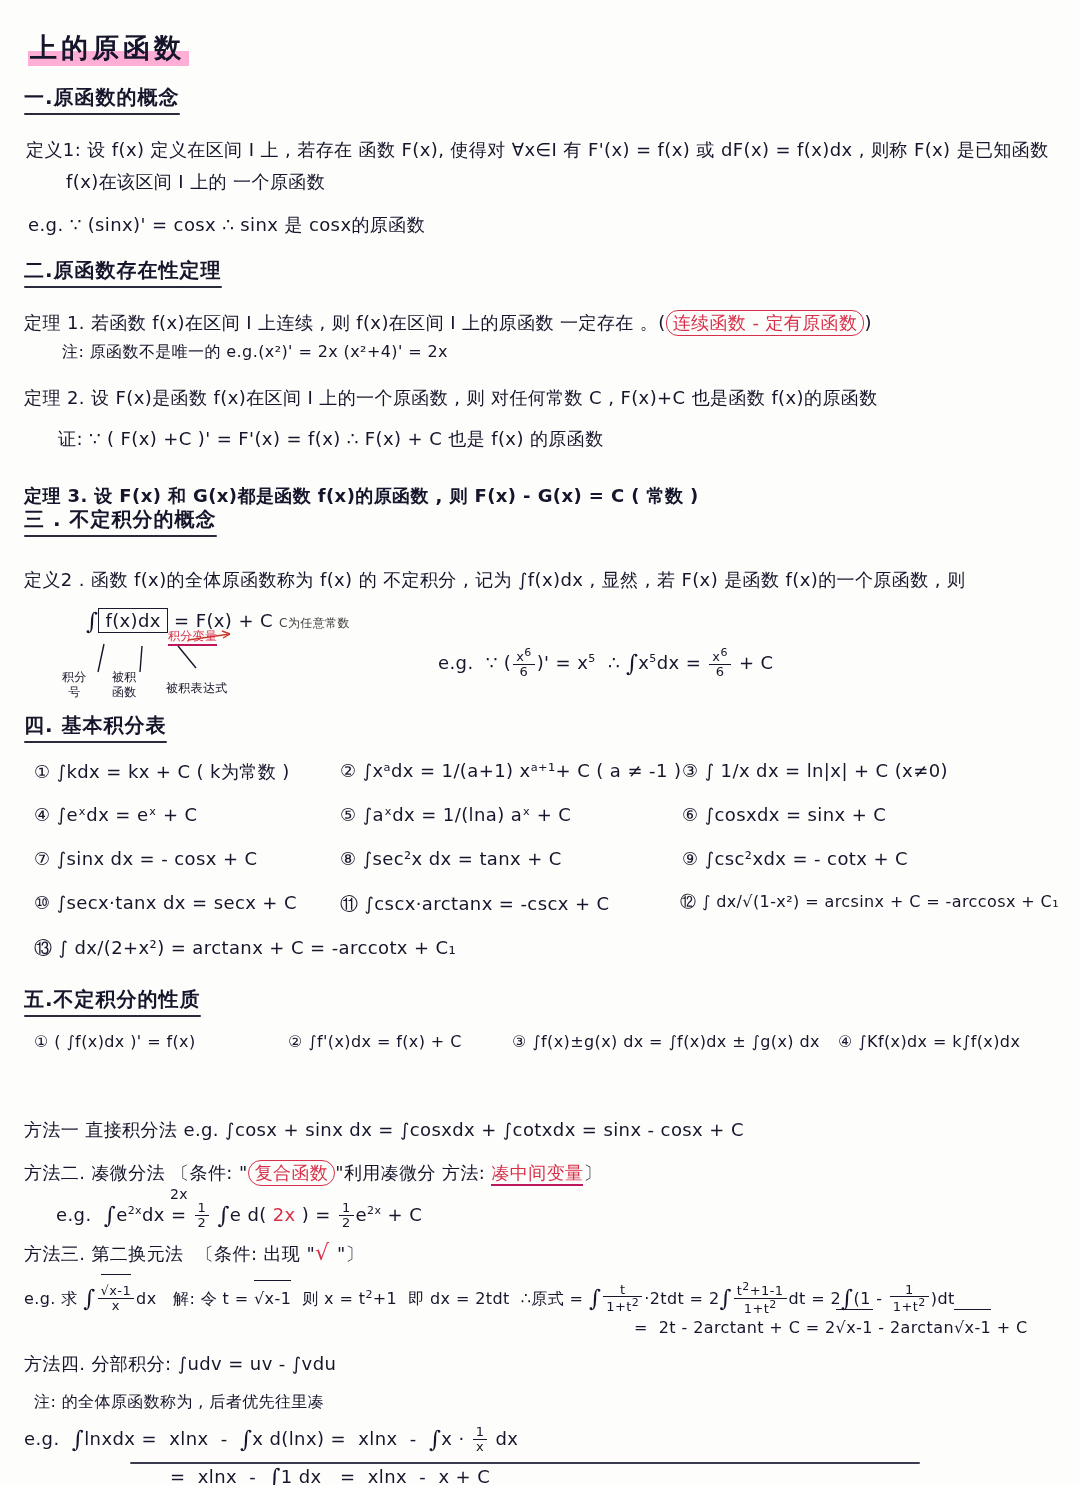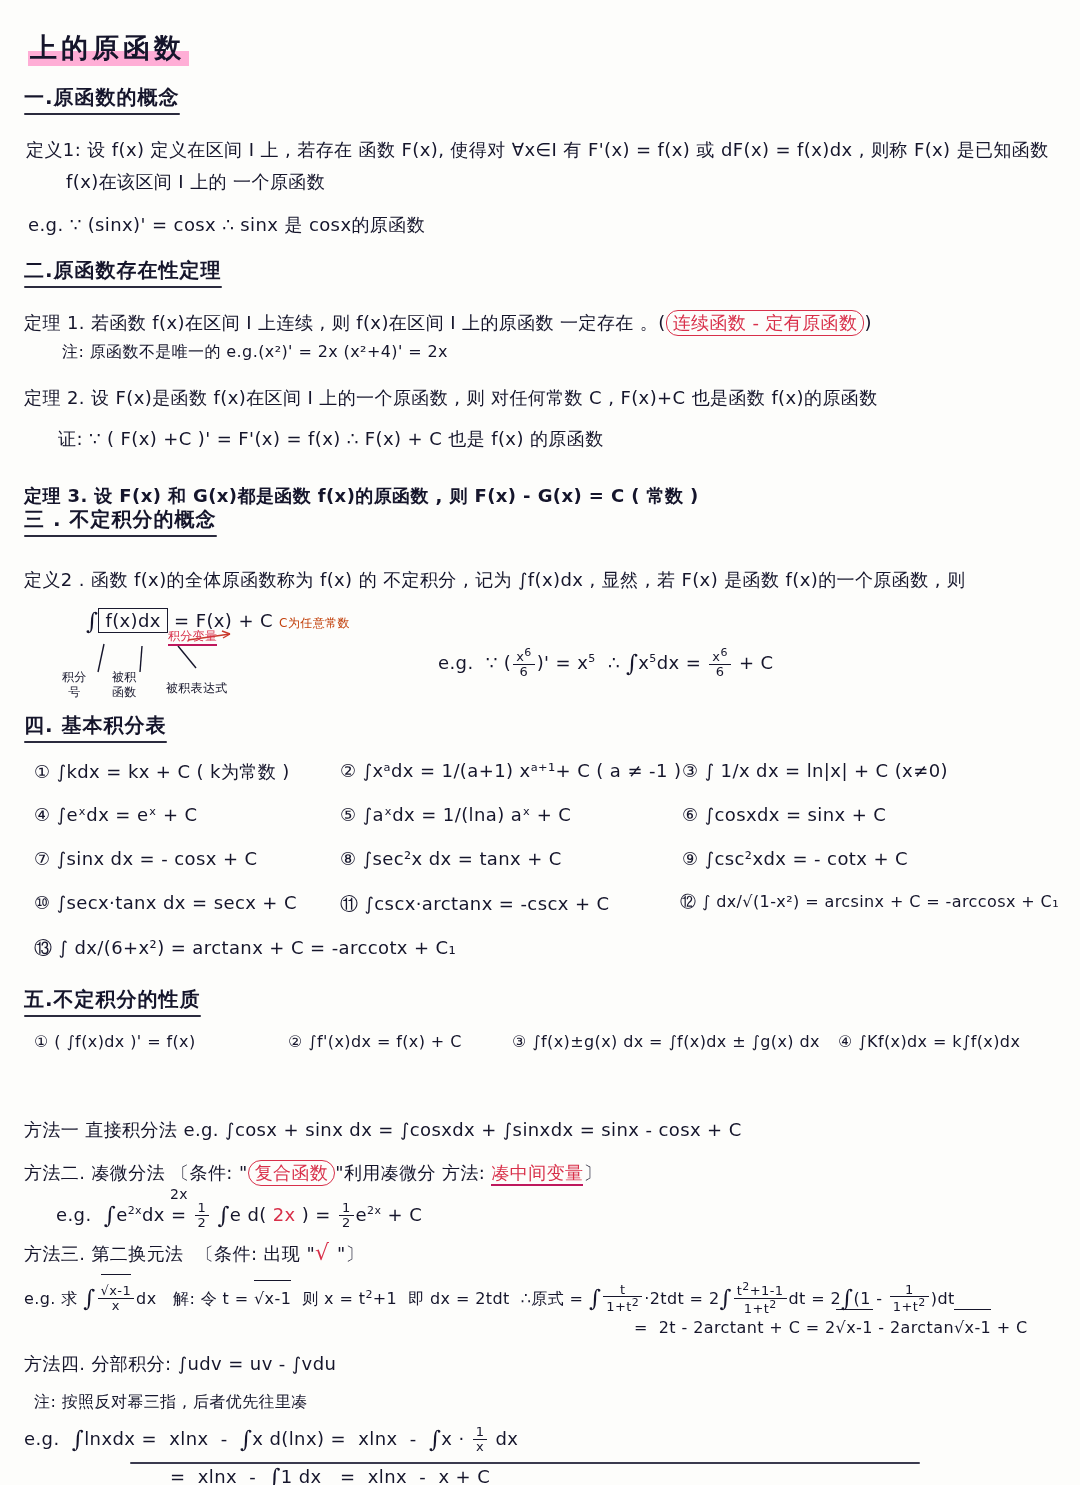--- a/index.html
+++ b/index.html
@@ -78,21 +78,21 @@
   .box {
     border: 1.6px solid #1b1b2f;
     padding: 1px 6px;
     display: inline-block;
   }
   .redunder {
     border-bottom: 2px solid #be185d;
     padding-bottom: 1px;
     color: #d8304a;
   }
-  .pale { color: #c2410c; font-size: 12px; }
+  .pale { color: #404040; font-size: 12px; }
   .frac {
     display: inline-block;
     vertical-align: middle;
     text-align: center;
     font-size: 13px;
     line-height: 1.05;
     margin: 0 2px;
     position: relative;
     top: -1px;
   }
@@ -165,62 +165,62 @@
   <div class="line" style="left:438px; top:648px;">
     e.g. &nbsp;∵ (<span class="frac"><span class="num">x<span class="sup">6</span></span><span class="den">6</span></span>)' = x<span class="sup">5</span>&nbsp; ∴ <span class="intg">∫</span>x<span class="sup">5</span>dx = <span class="frac"><span class="num">x<span class="sup">6</span></span><span class="den">6</span></span> + C
   </div>
 
   <div class="sec" style="top:712px;">四. 基本积分表</div>
 
   <div class="line" style="left:34px; top:760px;"><span>①</span>&nbsp;<span>∫kdx = kx + C ( k为常数 )</span></div>
   <div class="line" style="left:34px; top:804px;"><span>④</span>&nbsp;<span>∫eˣdx = eˣ + C</span></div>
   <div class="line" style="left:34px; top:848px;"><span>⑦</span>&nbsp;<span>∫sinx dx =  - cosx + C</span></div>
   <div class="line" style="left:34px; top:892px;"><span>⑩</span>&nbsp;<span>∫secx·tanx dx = secx + C</span></div>
-  <div class="line" style="left:34px; top:936px;"><span>⑬</span>&nbsp;<span>∫ dx/(6+x²) = arctanx + C = -arccotx + C₁</span></div>
+  <div class="line" style="left:34px; top:936px;"><span>⑬</span>&nbsp;<span>∫ dx/(2+x²) = arctanx + C = -arccotx + C₁</span></div>
 
   <div class="line" style="left:340px; top:760px;"><span>②</span>&nbsp;<span>∫xᵃdx =  1/(a+1) xᵃ⁺¹+ C  ( a ≠ -1 )</span></div>
   <div class="line" style="left:340px; top:804px;"><span>⑤</span>&nbsp;<span>∫aˣdx = 1/(lna) aˣ + C</span></div>
   <div class="line" style="left:340px; top:848px;"><span>⑧</span>&nbsp;<span>∫sec²x dx =  tanx + C</span></div>
   <div class="line" style="left:340px; top:892px;"><span>⑪</span>&nbsp;<span>∫cscx·arctanx = -cscx + C</span></div>
 
   <div class="line" style="left:682px; top:760px;"><span>③</span>&nbsp;<span>∫ 1/x dx = ln|x| + C  (x≠0)</span></div>
   <div class="line" style="left:682px; top:804px;"><span>⑥</span>&nbsp;<span>∫cosxdx =  sinx + C</span></div>
   <div class="line" style="left:682px; top:848px;"><span>⑨</span>&nbsp;<span>∫csc²xdx =  - cotx + C</span></div>
   <div class="line sm" style="left:680px; top:892px;"><span>⑫</span>&nbsp;<span>∫ dx/√(1-x²) = arcsinx + C = -arccosx + C₁</span></div>
 
   <div class="sec" style="top:986px;">五.不定积分的性质</div>
 
   <div class="line sm" style="left:34px; top:1032px;"><span>①</span>&nbsp;<span>( ∫f(x)dx )' = f(x)</span></div>
   <div class="line sm" style="left:288px; top:1032px;"><span>②</span>&nbsp;<span>∫f'(x)dx = f(x) + C</span></div>
   <div class="line sm" style="left:512px; top:1032px;"><span>③</span>&nbsp;<span>∫f(x)±g(x) dx = ∫f(x)dx ± ∫g(x) dx</span></div>
   <div class="line sm" style="left:838px; top:1032px;"><span>④</span>&nbsp;<span>∫Kf(x)dx = k∫f(x)dx</span></div>
 
 
-  <div class="line" style="left:24px; top:1118px;">方法一 直接积分法  e.g. ∫cosx + sinx dx = ∫cosxdx + ∫sinxdx =  sinx - cosx + C</div>
+  <div class="line" style="left:24px; top:1118px;">方法一 直接积分法  e.g. ∫cosx + sinx dx = ∫cosxdx + ∫cotxdx =  sinx - cosx + C</div>
 
   <div class="line" style="left:24px; top:1160px;">
     <span>方法二. 凑微分法 〔条件: "</span><span class="redbox" style="border-radius:14px;">复合函数</span><span>"利用凑微分    方法: </span><span class="redunder">凑中间变量</span><span>〕</span>
   </div>
   <div class="line" style="left:56px; top:1200px;">
     e.g. &nbsp;<span class="intg">∫</span>e<span class="sup">2x</span>dx = <span class="frac"><span class="num">1</span><span class="den">2</span></span> <span class="intg">∫</span>e d( <span class="red">2x</span> ) = <span class="frac"><span class="num">1</span><span class="den">2</span></span>e<span class="sup">2x</span> + C
   </div>
   <div class="line xs" style="left:170px; top:1186px;">2x</div>
 
   <div class="line" style="left:24px; top:1240px;">
     方法三. 第二换元法 &nbsp;〔条件: 出现&nbsp;"<span class="red" style="font-size:22px;">√ </span>"〕
   </div>
   <div class="line sm" style="left:24px; top:1282px;">
     e.g. 求 <span class="intg">∫</span><span class="frac"><span class="num"><span class="ovl">√x-1</span></span><span class="den">x</span></span>dx &nbsp;&nbsp;解: 令 t = <span class="ovl">√x-1</span> &nbsp;则 x = t<span class="sup">2</span>+1 &nbsp;即 dx = 2tdt &nbsp;∴原式 = <span class="intg">∫</span><span class="frac"><span class="num">t</span><span class="den">1+t<span class="sup">2</span></span></span>·2tdt = 2<span class="intg">∫</span><span class="frac"><span class="num">t<span class="sup">2</span>+1-1</span><span class="den">1+t<span class="sup">2</span></span></span>dt = 2<span class="intg">∫</span>(1 - <span class="frac"><span class="num">1</span><span class="den">1+t<span class="sup">2</span></span></span>)dt
   </div>
   <div class="line sm" style="left:634px; top:1318px;">
     = &nbsp;2t - 2arctant + C = 2<span class="ovl">√x-1</span> - 2arctan<span class="ovl">√x-1</span> + C
   </div>
 
   <div class="line" style="left:24px; top:1352px;">方法四. 分部积分: ∫udv = uv - ∫vdu</div>
-  <div class="line sm" style="left:34px; top:1392px;">注: 按照反对幂三指 , 后者优先往里凑</div>
+  <div class="line sm" style="left:34px; top:1392px;">注: 的全体原函数称为 , 后者优先往里凑</div>
   <div class="line" style="left:24px; top:1424px;">
     e.g. &nbsp;<span class="intg">∫</span>lnxdx = &nbsp;xlnx &nbsp;- &nbsp;<span class="intg">∫</span>x d(lnx) = &nbsp;xlnx &nbsp;- &nbsp;<span class="intg">∫</span>x · <span class="frac"><span class="num">1</span><span class="den">x</span></span> dx
   </div>
   <div class="line" style="left:170px; top:1462px;">
     = &nbsp;xlnx &nbsp;- &nbsp;<span class="intg">∫</span>1 dx &nbsp;&nbsp;= &nbsp;xlnx &nbsp;- &nbsp;x + C
   </div>
 
   <div class="bottom-rule"></div>
 
 </div>

